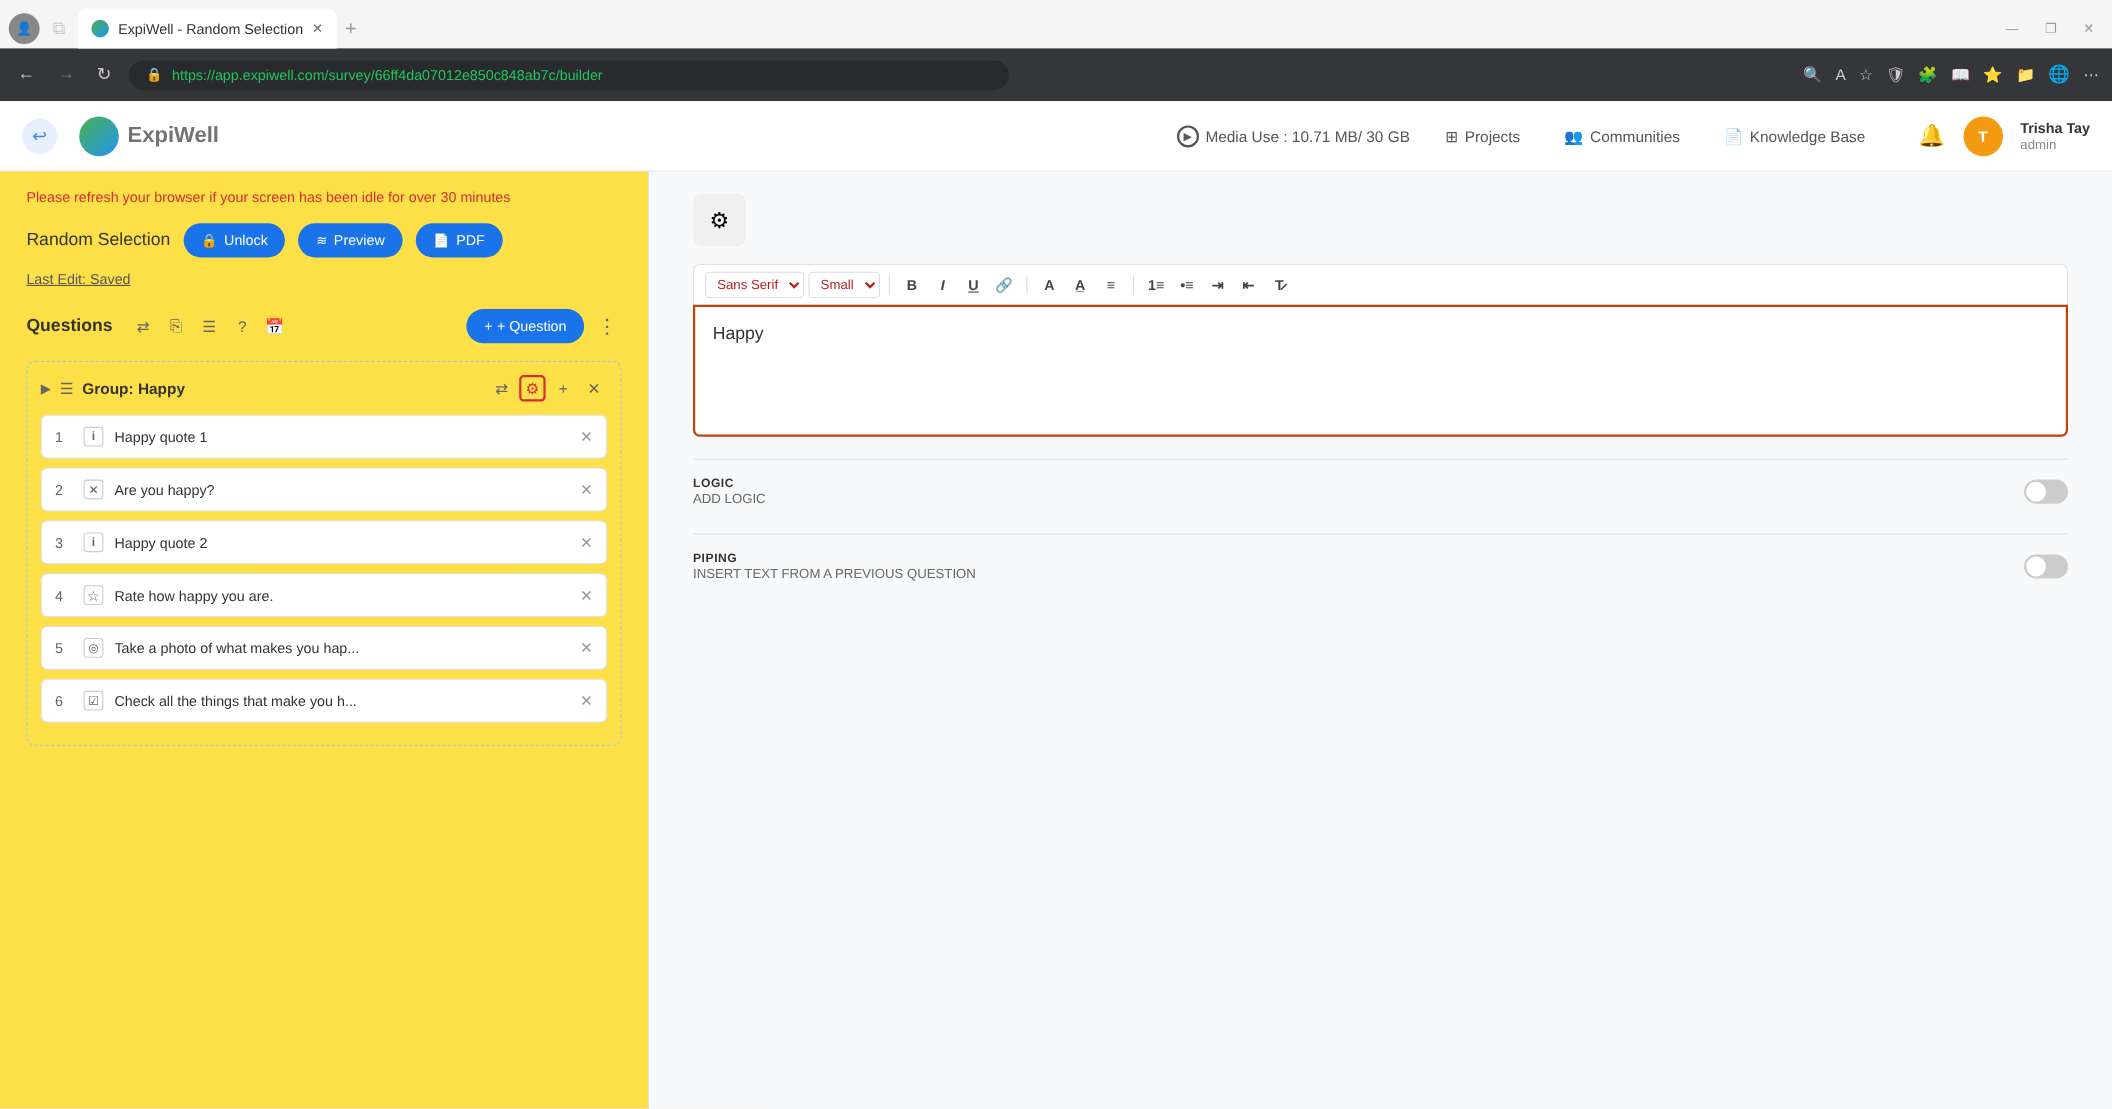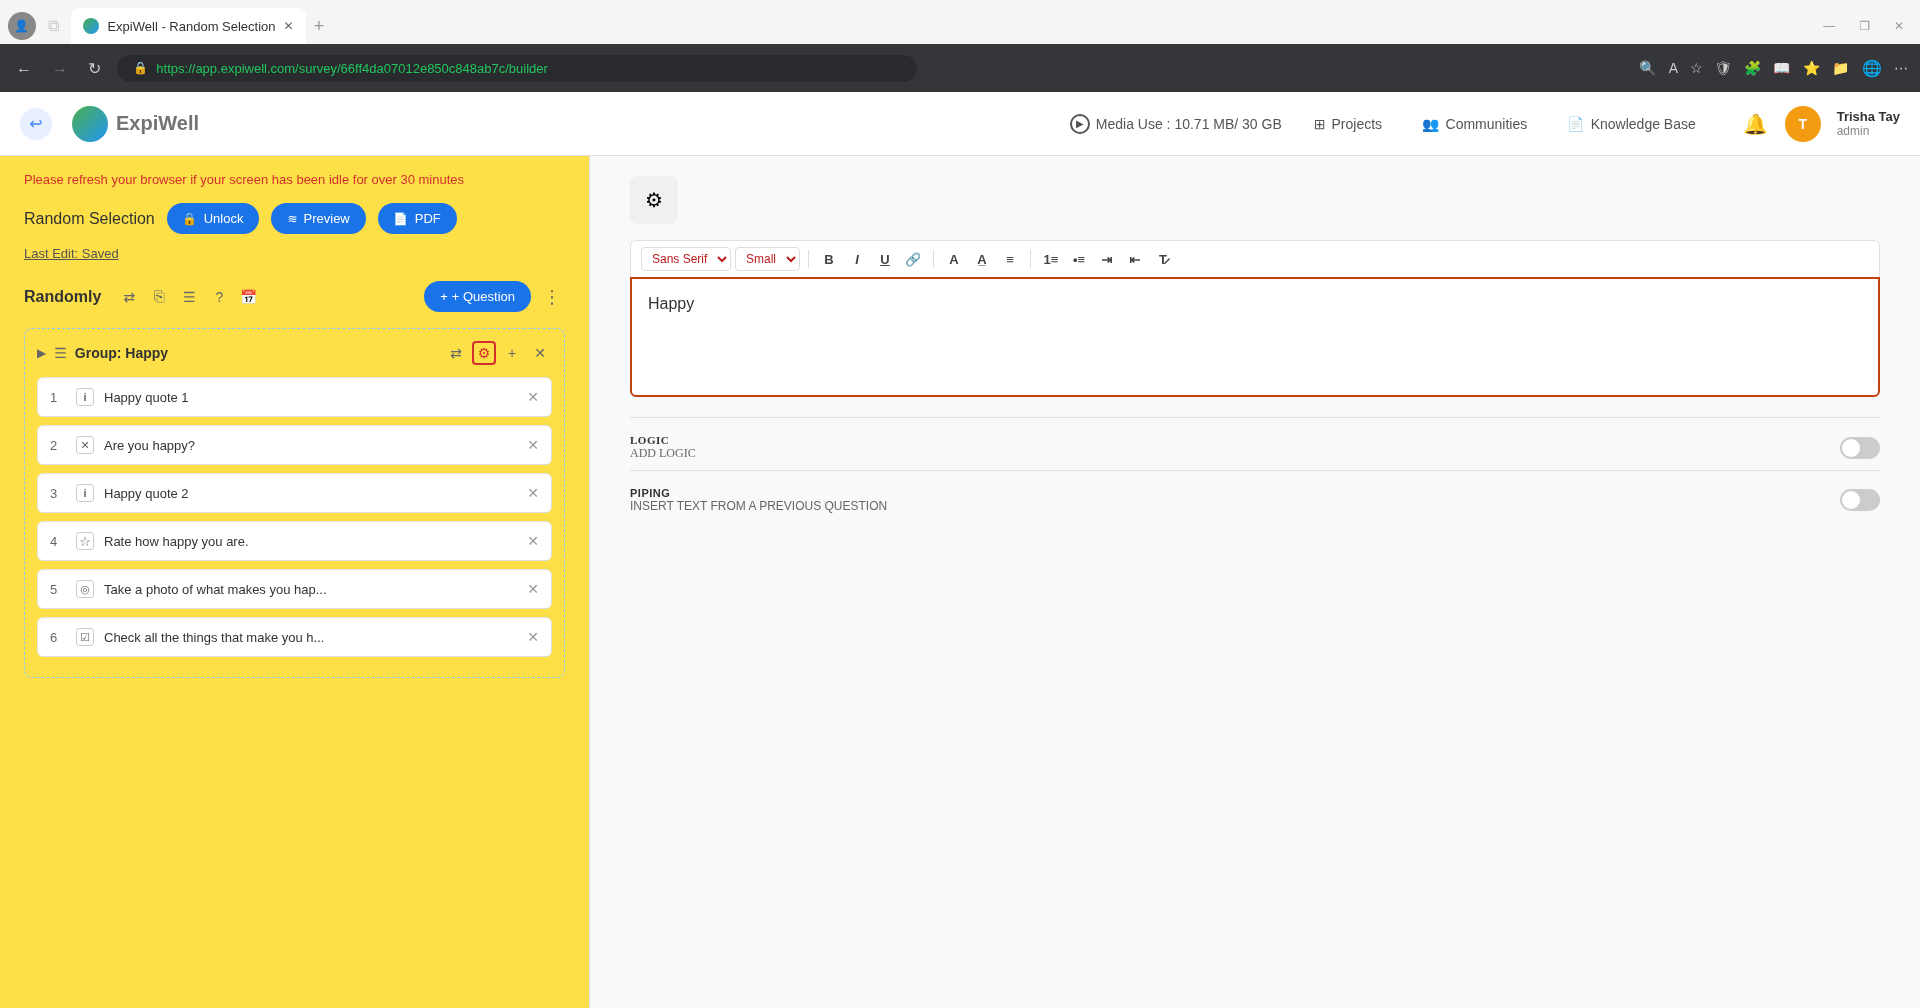--- a/index.html
+++ b/index.html
@@ -79,21 +79,21 @@
     .toolbar-divider { width: 1px; height: 18px; background: #ddd; margin: 0 4px; }
     .toolbar-btn { width: 24px; height: 24px; display: flex; align-items: center; justify-content: center; cursor: pointer; border-radius: 3px; font-size: 13px; color: #444; font-weight: bold; border: none; background: none; }
 
     .group-name-editor { border: 2px solid #c2410c; border-radius: 0 0 6px 6px; padding: 16px; background: #fff; min-height: 120px; font-size: 16px; color: #333; margin-bottom: 20px; }
 
     .randomized-box { border: 2px solid #d32f2f; border-radius: 6px; padding: 16px 20px; margin-bottom: 20px; background: #fff; }
     .randomized-title { font-size: 11px; font-weight: 700; color: #333; letter-spacing: 0.5px; margin-bottom: 12px; }
     .randomized-row { display: flex; align-items: center; gap: 12px; font-size: 14px; color: #333; }
     .number-input { width: 48px; height: 32px; border: 1px solid #ccc; border-radius: 16px; text-align: center; font-size: 14px; font-weight: 600; outline: none; }
 
-    .logic-section { border-top: 1px solid #e0e0e0; padding-top: 16px; margin-bottom: 9px; font-family: Liberation Serif, serif; }
+    .logic-section { border-top: 1px solid #e0e0e0; padding-top: 16px; margin-bottom: 25px; }
     .logic-header { display: flex; align-items: center; justify-content: space-between; margin-bottom: 8px; }
     .logic-label { font-size: 11px; font-weight: 700; color: #333; letter-spacing: 0.5px; }
     .logic-sub { font-size: 12px; color: #666; }
     .toggle { width: 40px; height: 22px; background: #ccc; border-radius: 11px; cursor: pointer; position: relative; }
     .toggle.off { background: #ccc; }
     .toggle::after { content: ''; position: absolute; width: 18px; height: 18px; background: white; border-radius: 50%; top: 2px; left: 2px; }
 
     .piping-section { border-top: 1px solid #e0e0e0; padding-top: 16px; }
 
     
@@ -196,21 +196,21 @@
       </button>
       <button class="action-btn">
         <span class="btn-icon">📄</span>
         <span>PDF</span>
       </button>
     </div>
 
     <div class="last-edit">Last Edit: Saved</div>
 
     <div class="questions-header">
-      <span class="questions-label">Randomly</span>
+      <span class="questions-label">Questions</span>
       <div class="questions-tools">
         <span class="tool-icon">⇄</span>
         <span class="tool-icon">⎘</span>
         <span class="tool-icon">☰</span>
         <span class="tool-icon">?</span>
         <span class="tool-icon">📅</span>
       </div>
       <button class="add-question-btn">
         <span>+</span>
         <span>+ Question</span>

